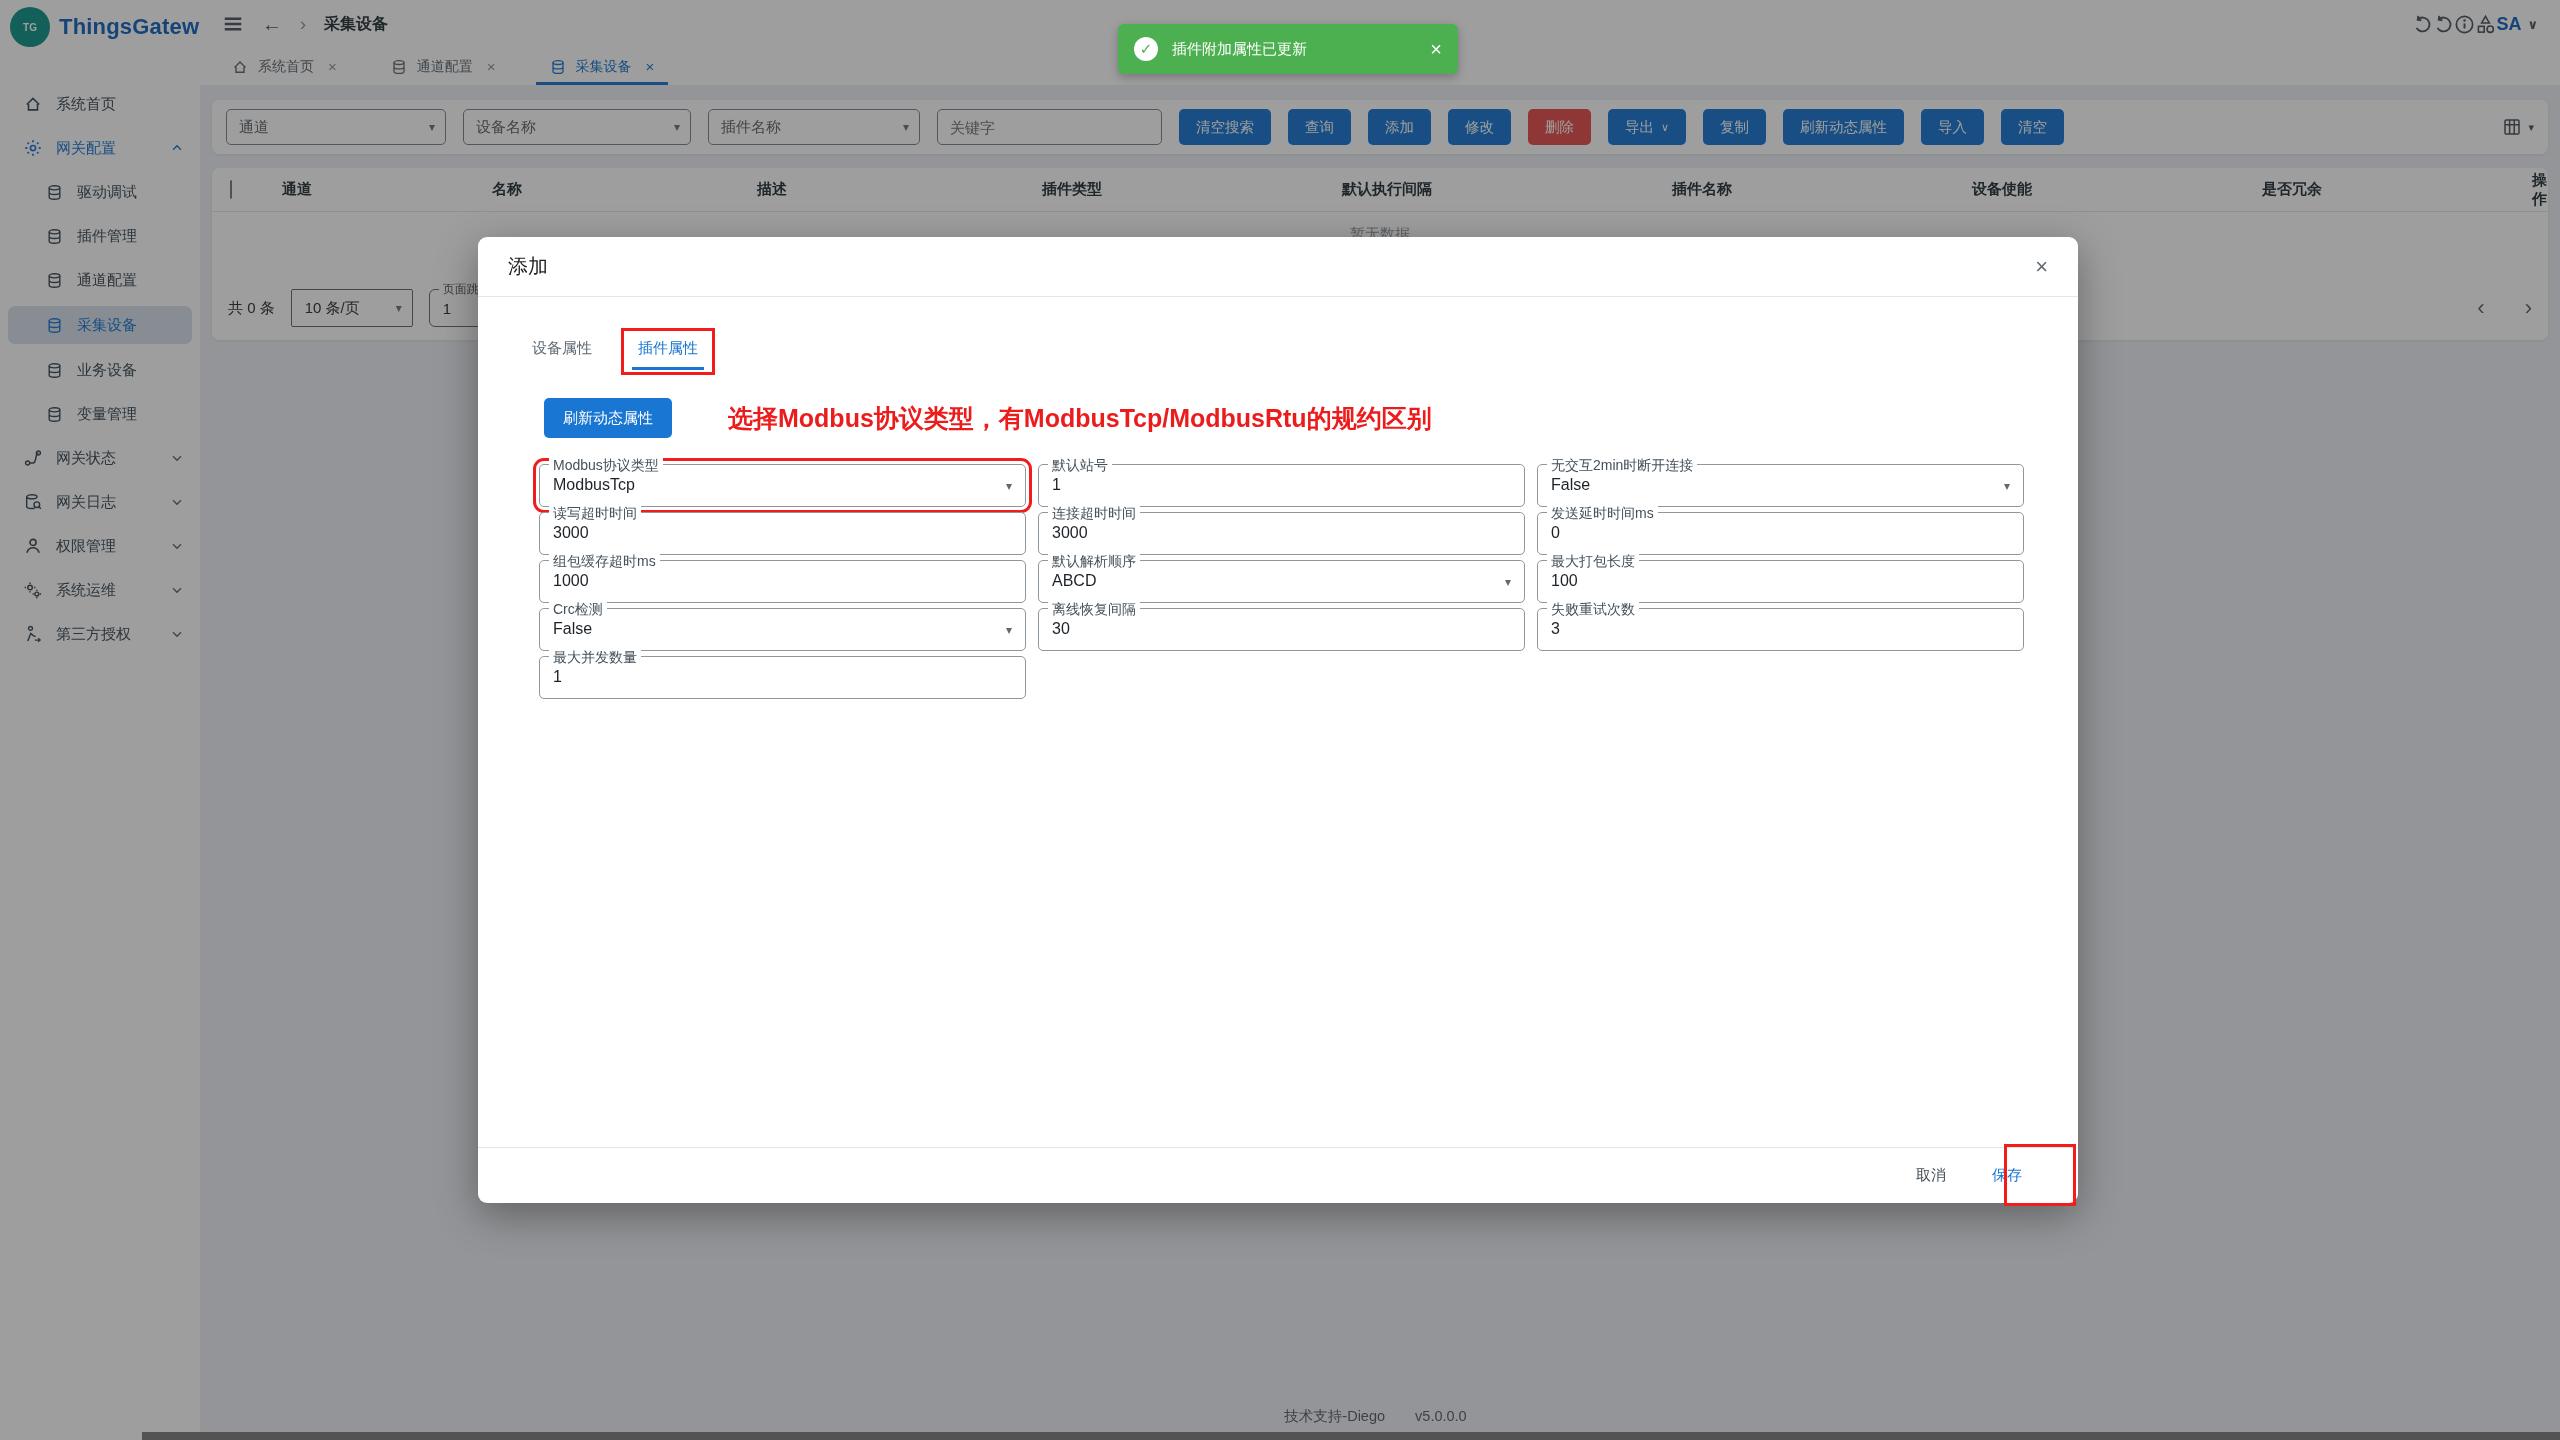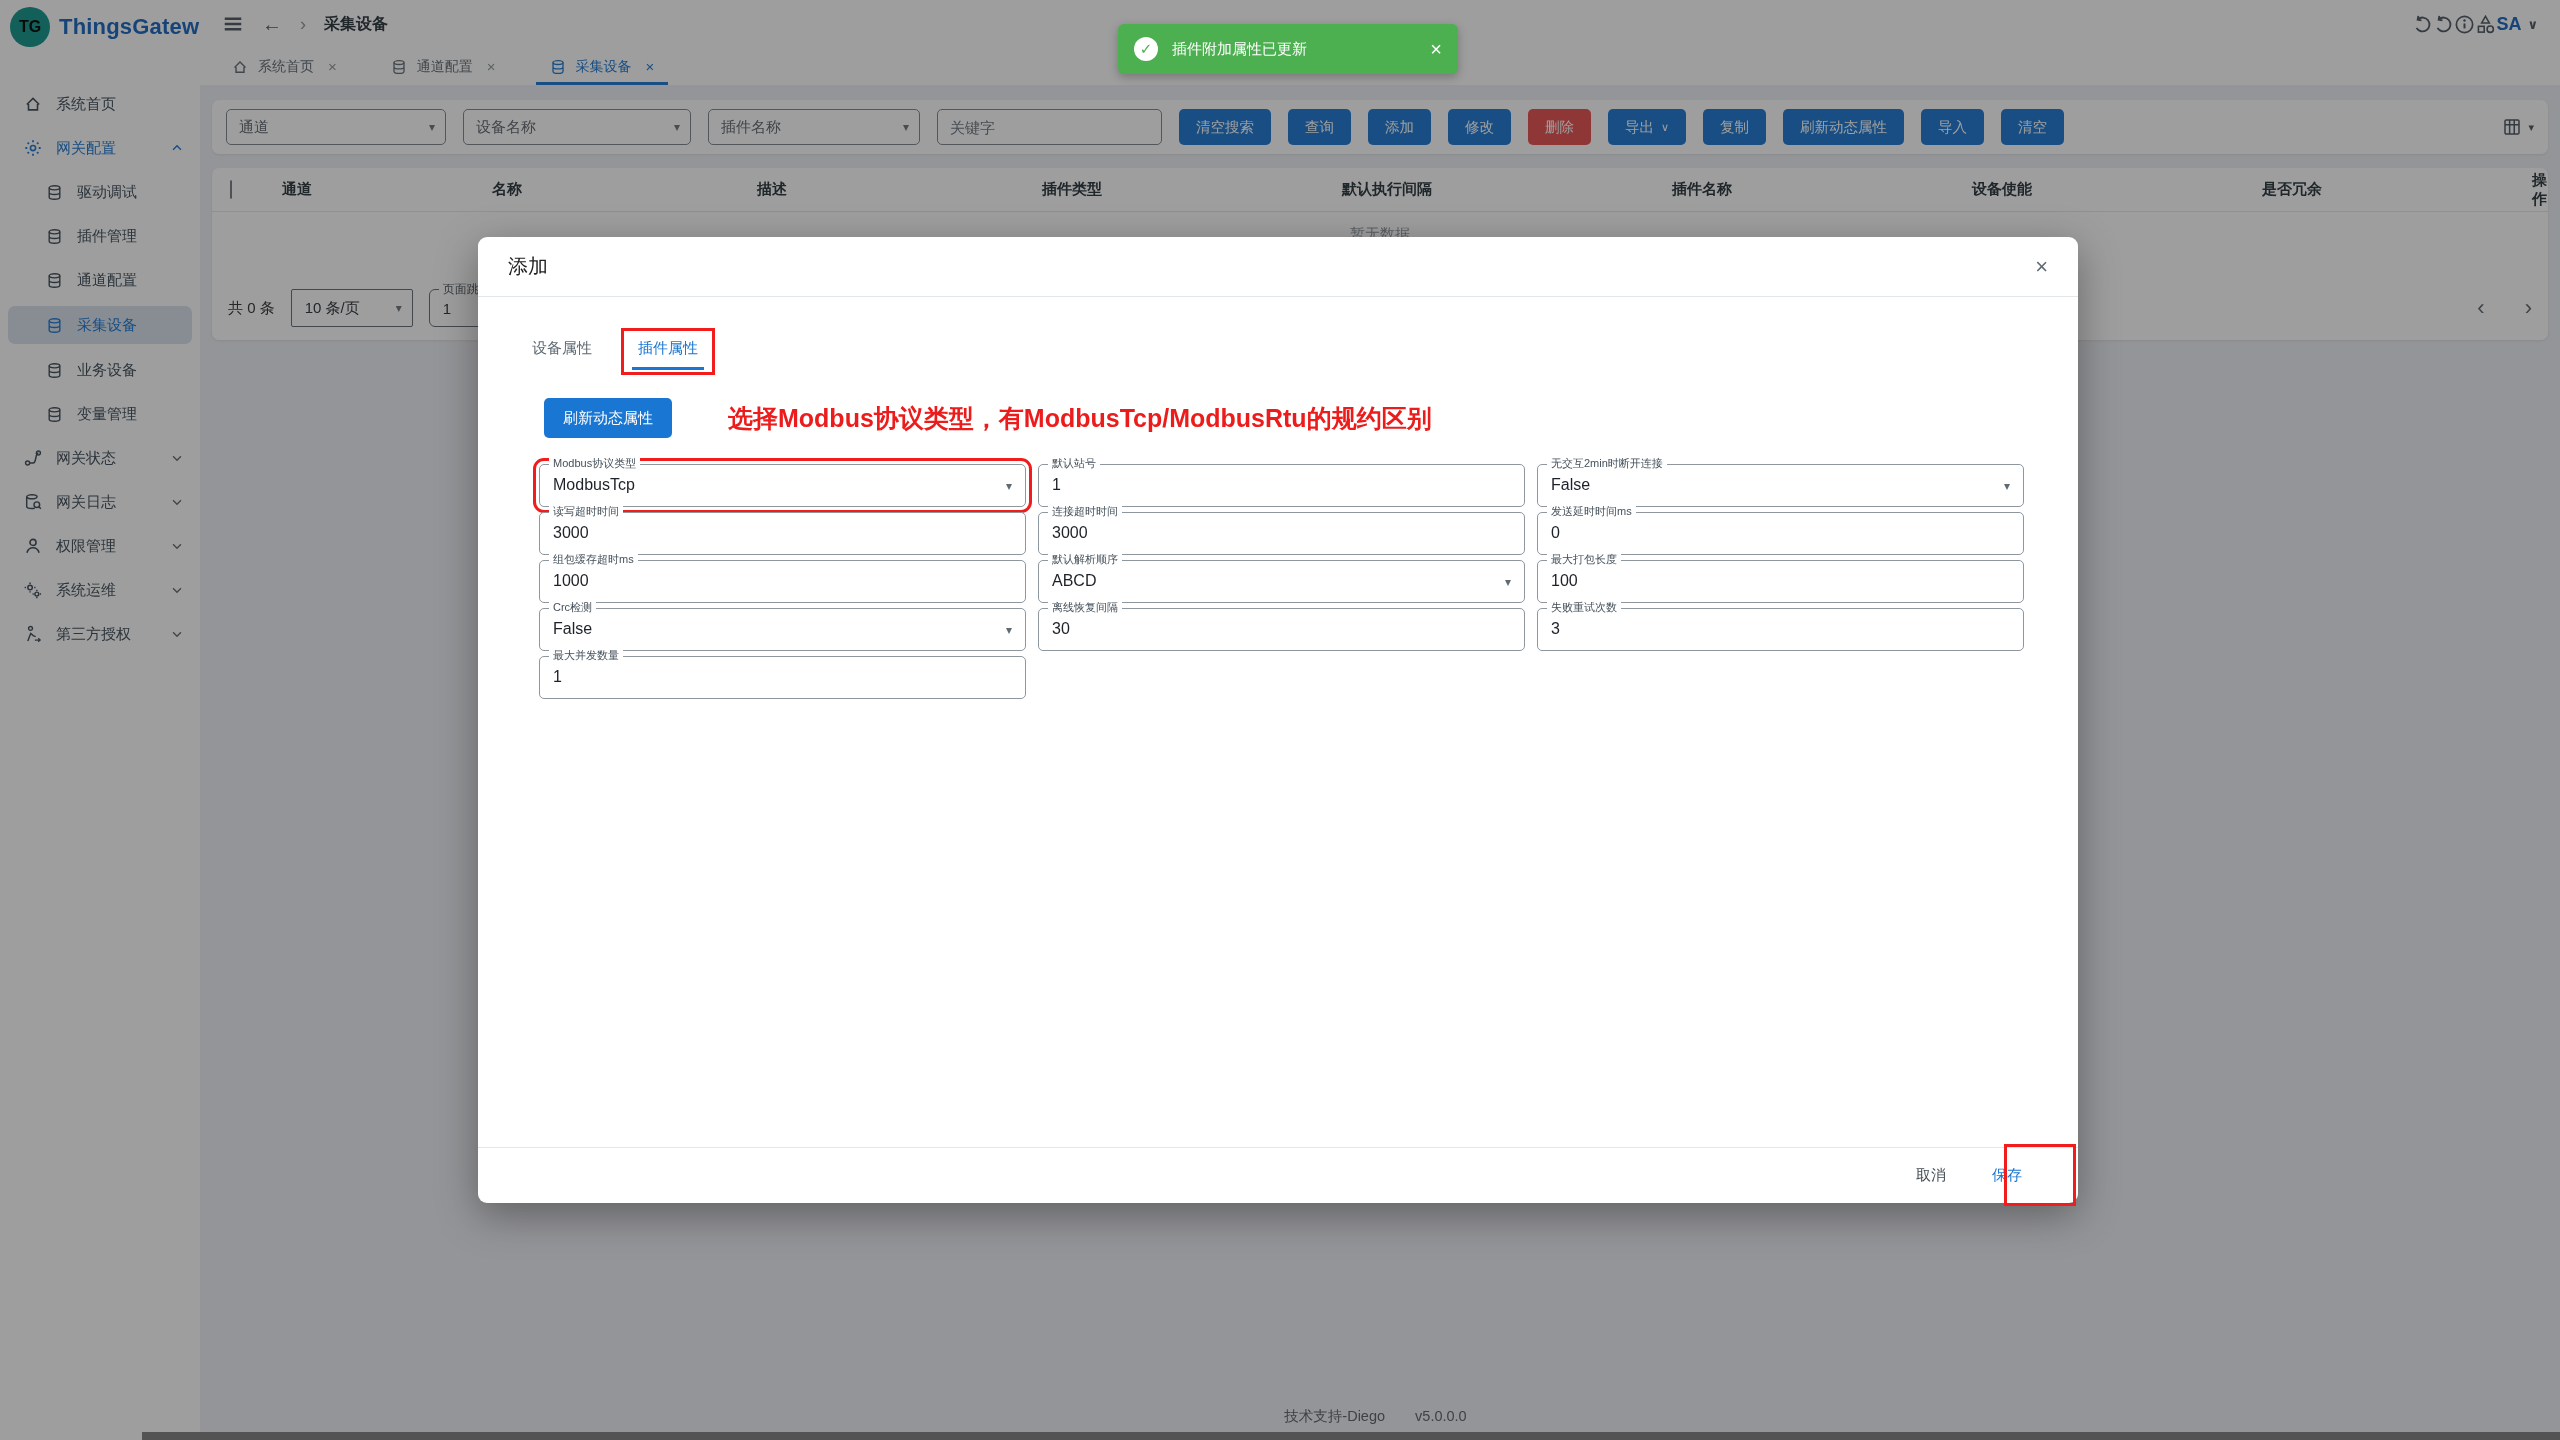--- a/index.html
+++ b/index.html
@@ -3,22 +3,22 @@
 <meta charset="utf-8">
 <style>
   * { margin:0; padding:0; box-sizing:border-box; }
   html,body { width:2560px; height:1440px; overflow:hidden;
     font-family:"Liberation Sans","DejaVu Sans",sans-serif; background:#eef0f4; }
   .stage { position:relative; width:2560px; height:1440px; }
 
   
   .sidebar { position:absolute; left:0; top:0; bottom:0; width:200px; background:#ffffff; z-index:1; }
   .logo-row { display:flex; align-items:center; gap:9px; padding:8px 10px; height:54px; }
-  .logo-circle { width:40px; height:40px; border-radius:50%; background:#0e9488; color:#000000;
-    display:flex; align-items:center; justify-content:center; font-size:16px; font-weight:bold; flex:0 0 auto; }
+  .logo-circle { width:40px; height:40px; border-radius:50%; background:#0e9488; color:#ffffff;
+    display:flex; align-items:center; justify-content:center; font-size:10px; font-weight:bold; flex:0 0 auto; }
   .brand { color:#1565c0; font-weight:bold; font-size:22px; letter-spacing:.2px; white-space:nowrap; }
   .menu { padding-top:28px; }
   .menu-item { position:relative; height:44px; display:flex; align-items:center; gap:14px;
     padding-left:24px; color:#3c4b57; font-size:15px; cursor:pointer; }
   .menu-item.sub { padding-left:46px; }
   .menu-item .chev { position:absolute; right:16px; color:#5f6a73; display:flex; }
   .menu-item.parent-open { color:#1976d2; }
   .menu-item.parent-open .chev { color:#1976d2; }
   .menu-item.active { margin:4px 8px; height:38px; padding-left:38px; border-radius:7px;
     background:#d9e2ee; color:#1976d2; }
@@ -110,21 +110,21 @@
   .m-tab.active { color:#1976d2; }
   .m-tab.active::after { content:""; position:absolute; left:6px; right:6px; bottom:0; height:3px; background:#1976d2; }
   .m-tab.red-framed { outline:3px solid #f11c1c; outline-offset:2px; }
   .m-toolrow { display:flex; align-items:center; gap:56px; margin:28px 0 0 66px; }
   .btn.refresh { height:40px; font-size:15px; padding:0 19px; }
   .m-annot { color:#ec1c1c; font-weight:bold; font-size:25px; }
   .m-grid { display:grid; grid-template-columns:repeat(3,487px); column-gap:12px; row-gap:5px;
     margin:26px 0 0 61px; }
   .field { position:relative; height:43px; border:1.5px solid #8f979e; border-radius:5px; background:#fff; }
   .field .flabel { position:absolute; top:-9px; left:9px; background:#fff; padding:0 4px;
-    font-size:11px; color:#44505a; white-space:nowrap; line-height:1.3; }
+    font-size:14px; color:#44505a; white-space:nowrap; line-height:1.3; }
   .field .fvalue { padding-left:13px; line-height:40px; font-size:16px; color:#1d2228; }
   .field .caret { position:absolute; right:13px; top:50%; transform:translateY(-50%); color:#5f6a73; font-size:12px; }
   .field.red-framed { outline:3px solid #f11c1c; outline-offset:3px; }
   .m-foot { position:absolute; left:0; right:0; bottom:0; height:56px; border-top:1px solid #e4e7ea;
     display:flex; align-items:center; justify-content:flex-end; gap:46px; padding-right:56px; }
   .text-btn { background:none; border:none; font-size:15px; cursor:pointer; font-family:inherit; color:#424c55; }
   .text-btn.primary { color:#1976d2; }
   .save-red-frame { position:absolute; right:2px; bottom:-3px; width:72px; height:62px;
     border:3px solid #f11c1c; pointer-events:none; }
   svg { display:block; }

